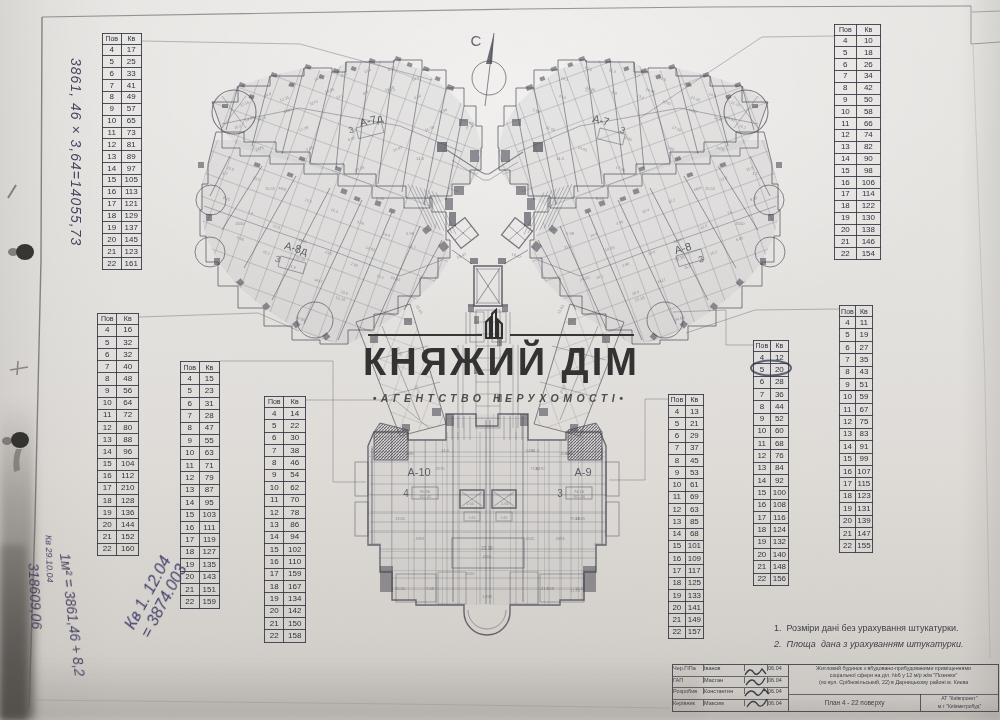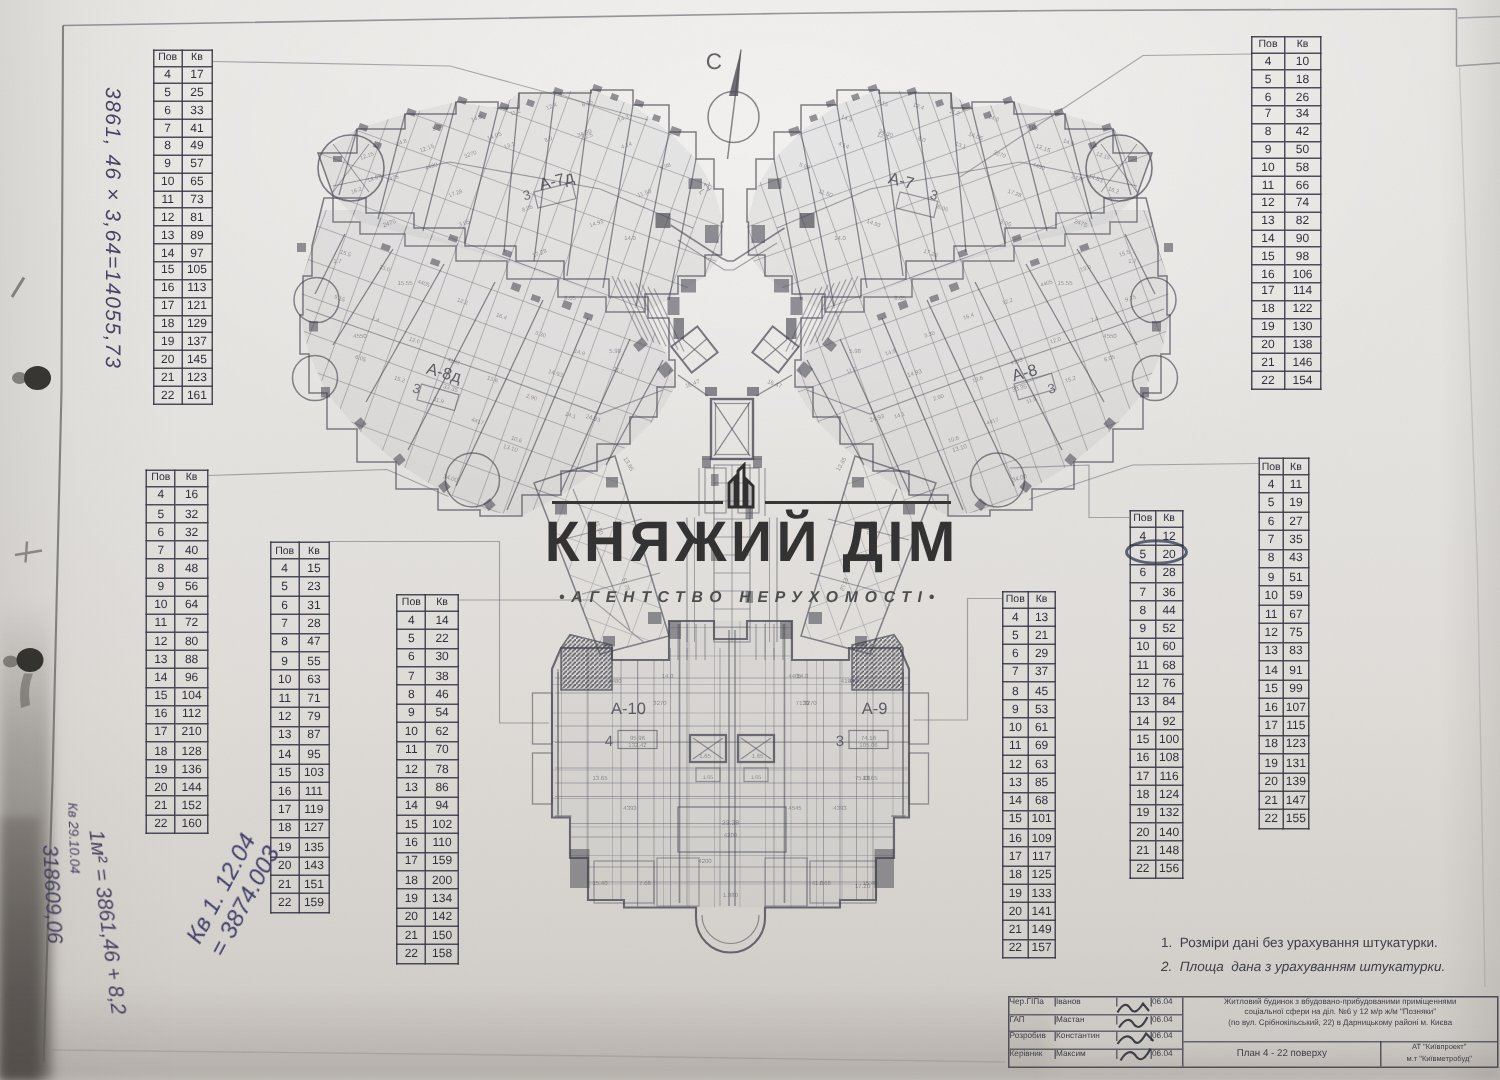--- a/index.html
+++ b/index.html
@@ -871,21 +871,21 @@
         <tr>
           <td class="c1">16</td>
           <td>110</td>
         </tr>
         <tr>
           <td class="c1">17</td>
           <td>159</td>
         </tr>
         <tr>
           <td class="c1">18</td>
-          <td>200</td>
+          <td>167</td>
         </tr>
         <tr>
           <td class="c1">19</td>
           <td>134</td>
         </tr>
         <tr>
           <td class="c1">20</td>
           <td>142</td>
         </tr>
         <tr>

